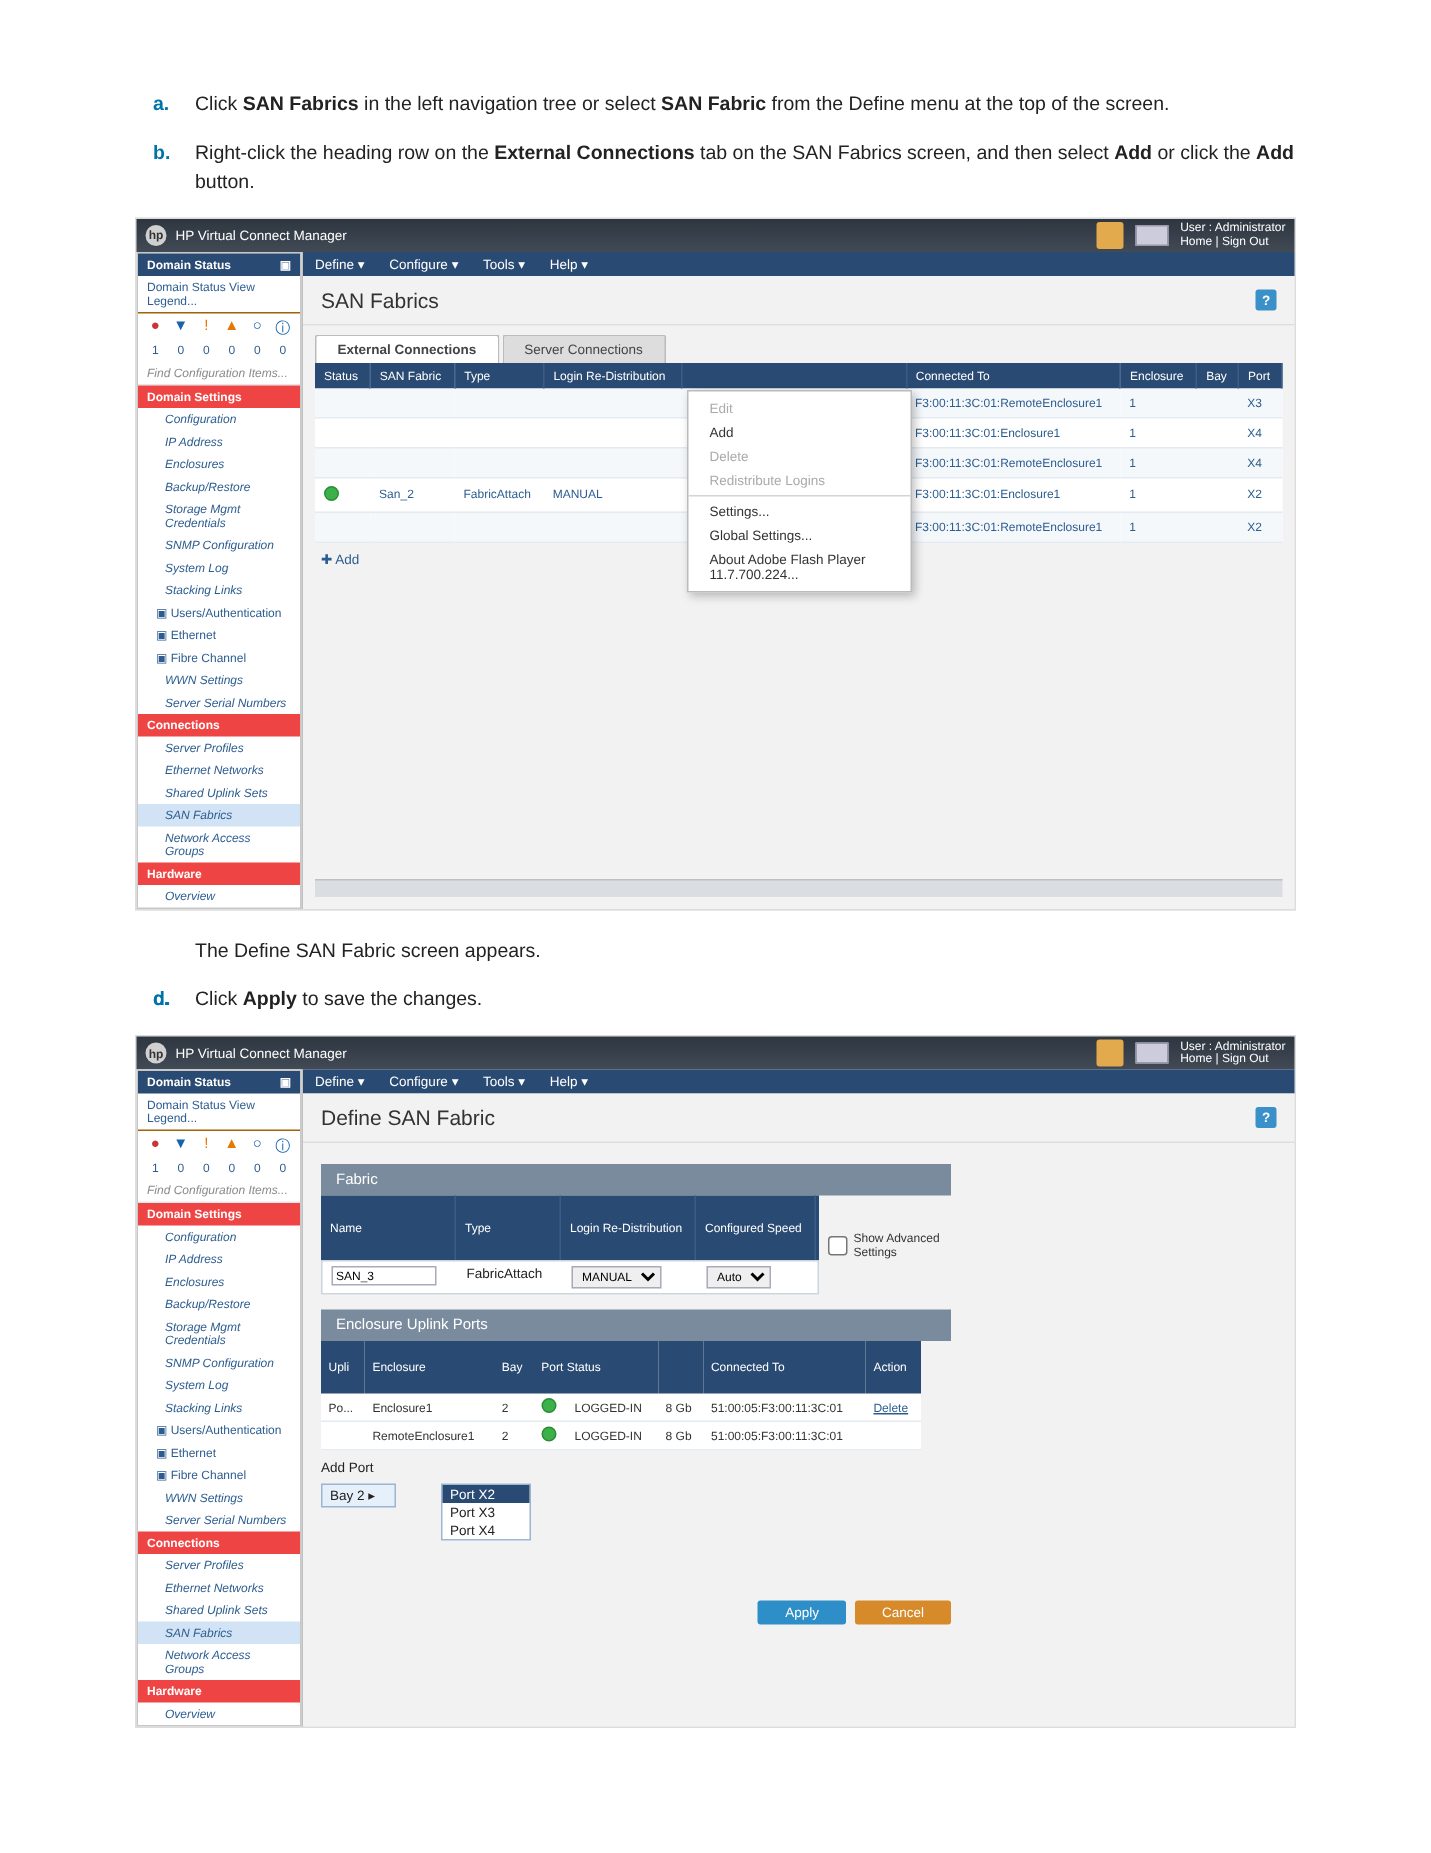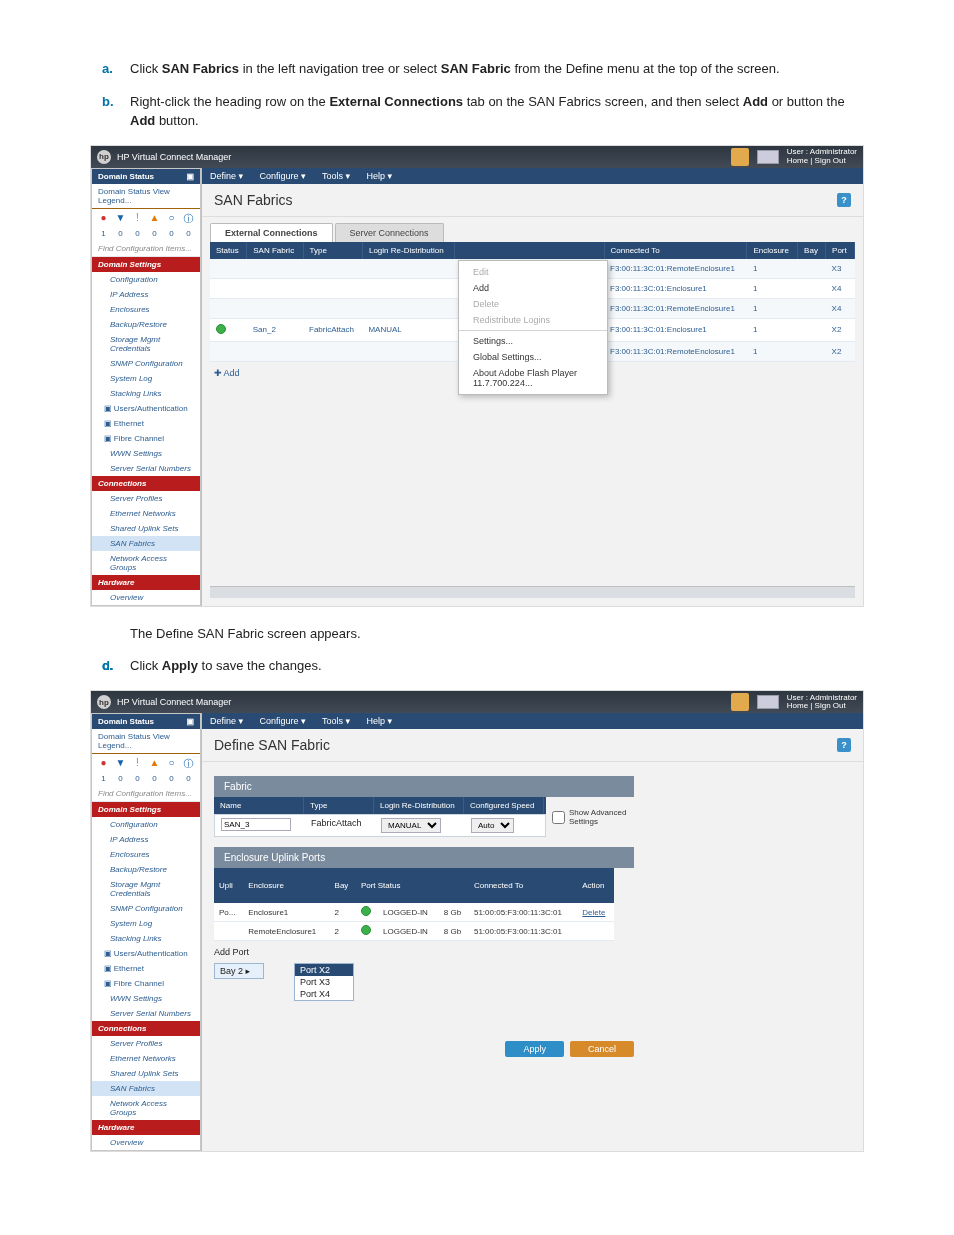--- a/index.html
+++ b/index.html
@@ -19,21 +19,21 @@
   .flag-icon { width:22px; height:14px; background:#ccd; border:1px solid #99a; display:inline-block;}
   .ss-body { display:flex; min-height: 340px; }
   .sidebar { width:110px; background:#fff; display:flex; flex-direction:column; font-size:8px;}
   .side-hdr { background: linear-gradient(#2d5d90,#2d5d90); color:#fff; padding:3px 6px; display:flex; justify-content:space-between; align-items:center; font-size:8px; font-weight:bold;}
   .side-hdr.dark { background:#294a72;}
   .side-status-row { padding:3px 6px; color:#2d5d90; display:flex; justify-content:space-between; border-bottom:1px solid #a16207;}
   .side-icons { display:flex; justify-content:space-around; padding:3px 3px; gap:0;}
   .side-icons span { width:12px; text-align:center; display:inline-block; font-size:10px;}
   .side-nums { display:flex; justify-content:space-around; padding:0 3px 3px; color:#2d5d90;}
   .side-search { padding:3px 6px; color:#8a8a8a; font-style:italic; border-bottom:1px solid #e4e8ec; background:#fff;}
-  .side-section { background:#b91c1c; color:#fff; padding:3px 6px; font-weight:bold; font-size:8px;font-style:italic;}
+  .side-section { background:#ef4444; color:#fff; padding:3px 6px; font-weight:bold; font-size:8px;}
   .side-link { padding:3px 6px 3px 12px; color:#2d5d90; cursor:pointer;}
   .side-link.sub { padding-left:18px;font-style:italic;}
   .side-link.sel { background:#d1e3f5;}
   .main-area { flex:1; display:flex; flex-direction:column; border-left:1px solid #c0c0c0;}
   .menu-bar { background:#294a72; color:#fff; padding:3px 8px; font-size:9px;}
   .menu-bar span { margin-right:14px;}
   .page-title { background:#f2f2f2; padding:8px 12px; font-size:14px; color:#333; display:flex; justify-content:space-between; align-items:center; border-bottom:1px solid #ddd;}
   .help-icon { width:14px; height:14px; background:#3a90c8; color:#fff; border-radius:2px; display:inline-flex; align-items:center; justify-content:center; font-size:9px; font-weight:bold;}
   .tabs { display:flex; padding:6px 8px 0 8px; gap:2px; background:#f2f2f2;}
   .tab { background:#ddd; color:#444; padding:4px 14px; border:1px solid #bbb; border-bottom:none; font-size:9px; border-radius:2px 2px 0 0;}
@@ -45,21 +45,21 @@
   .tbl tr:nth-child(even) td { background:#f5f8fb;}
   .status-dot { width:10px; height:10px; border-radius:50%; background:#3cb14a; display:inline-block; border:1px solid #2a8c38;}
   .add-link { color:#2d5d90; padding:6px 4px; font-size:9px; cursor:pointer;}
   .add-link::before { content:"✚ "; color:#2d5d90;}
   .ctx-menu { position:absolute; background:#fff; border:1px solid #bbb; box-shadow:2px 2px 6px rgba(0,0,0,0.25); font-size:9px; padding:3px 0; width:150px; z-index:5;}
   .ctx-menu div { padding:3px 14px; color:#333;}
   .ctx-menu div.dis { color:#aaa;}
   .ctx-menu hr { border:none; border-top:1px solid #d4d4d4; margin:2px 0;}
   .panel-hdr { background:#7a8b9e; color:#fff; padding:5px 10px; font-size:10px; margin-top:4px;}
   .fabric-row { display:flex; background:#294a72; color:#fff; font-size:8px;}
-  .fabric-row > div { padding:4px 6px; border-right:1px solid #3a5c88;}
+  .fabric-row > div { padding:17px 6px; border-right:1px solid #3a5c88;}
   .fabric-inputs { display:flex; background:#fff; border:1px solid #ccd4dd;}
   .fabric-inputs > div { padding:3px 6px;}
   .fabric-inputs input, .fabric-inputs select { font-size:8px; padding:1px 2px; border:1px solid #aab;}
   .adv-chk { display:flex; align-items:center; gap:4px; padding:4px 6px; font-size:8px; color:#333;}
   .uplink-tbl { width:400px; border-collapse:collapse; font-size:8px; background:#fff;}
   .uplink-tbl th { background:#294a72; color:#fff; padding:13px 5px; text-align:left; font-weight:normal;}
   .uplink-tbl td { padding:3px 5px; border-bottom:1px solid #e3eaf1; color:#333;}
   .dropcell { position:relative;}
   .dropcell .ddbox { background:#e6f0fa; border:1px solid #9cb5d0; padding:2px 5px; display:inline-block; min-width:50px;}
   .dropcell .ddlist { position:absolute; top:16px; left:0; background:#fff; border:1px solid #9cb5d0; width:60px; z-index:3;}
@@ -82,21 +82,21 @@
 <ol class="steps">
   <li>
     <span class="mk">a.</span>
     <span>
       <span>Click </span><span class="bold">SAN Fabrics</span><span> in the left navigation tree or select </span><span class="bold">SAN Fabric</span><span> from the Define menu at the top of the screen.</span>
     </span>
   </li>
   <li>
     <span class="mk">b.</span>
     <span>
-      <span>Right-click the heading row on the </span><span class="bold">External Connections</span><span> tab on the SAN Fabrics screen, and then select </span><span class="bold">Add</span><span> or button the </span><span class="bold">Add</span><span> button.</span>
+      <span>Right-click the heading row on the </span><span class="bold">External Connections</span><span> tab on the SAN Fabrics screen, and then select </span><span class="bold">Add</span><span> or click the </span><span class="bold">Add</span><span> button.</span>
     </span>
   </li>
 </ol>
 
 <div class="screenshot">
   <div class="ss-titlebar">
     <div class="tleft">
       <span class="hp-logo">hp</span>
       <span>HP Virtual Connect Manager</span>
     </div>

